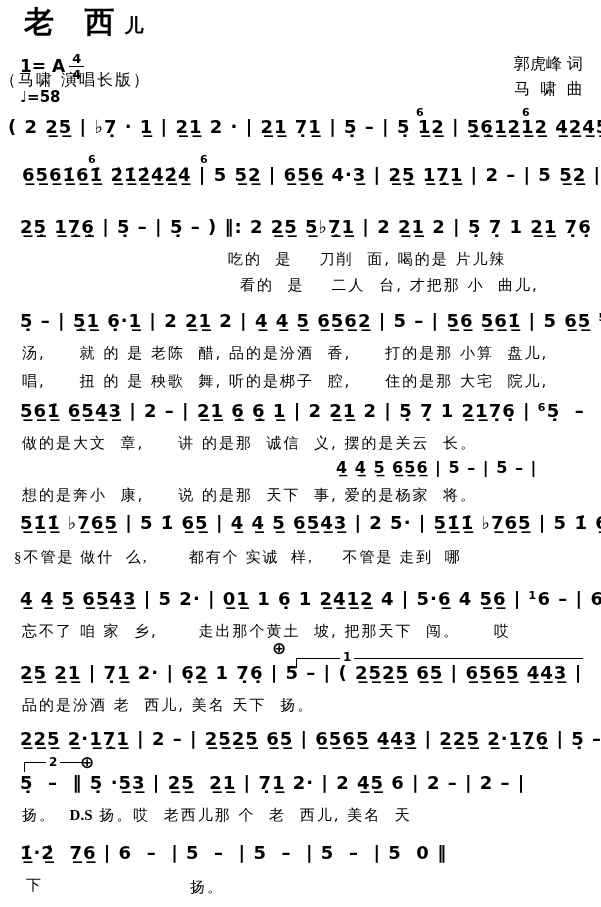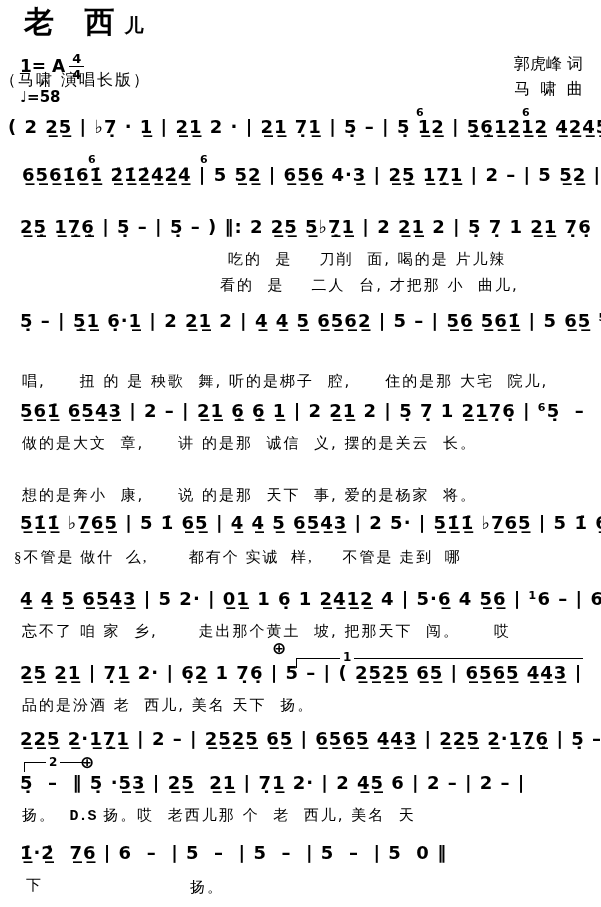--- a/index.html
+++ b/index.html
@@ -13,21 +13,21 @@
   .title .suffix{font-size:19px;letter-spacing:0;}
   .keysig{position:absolute;left:20px;top:52px;font-size:17px;font-weight:bold;white-space:pre;}
   .frac{display:inline-block;vertical-align:middle;text-align:center;font-size:13px;line-height:1.0;margin-left:4px;}
   .frac .top{display:block;border-bottom:1.5px solid #000;padding:0 3px 1px;}
   .frac .bot{display:block;padding-top:1px;}
   .tempo{position:absolute;left:20px;top:88px;font-size:15px;font-weight:bold;white-space:pre;}
   .subtitle{position:absolute;left:0;top:70px;width:100%;text-align:left;font-size:16px;letter-spacing:2px;white-space:pre;}
   .credits{position:absolute;right:18px;top:52px;font-size:16px;text-align:center;line-height:1.55;white-space:pre;}
   .notes{position:absolute;font-size:18px;font-weight:bold;letter-spacing:1px;white-space:pre;}
   .lyrics{position:absolute;font-size:15px;letter-spacing:2px;white-space:pre;}
-  .ds{font-weight:bold;font-family:Liberation Mono, monospace;letter-spacing:0;}
+  .ds{font-weight:bold;font-family:Liberation Serif, serif;letter-spacing:0;}
   .tuplet{position:absolute;font-size:11px;font-weight:bold;}
   .volta{position:absolute;border-top:1.5px solid #000;border-left:1.5px solid #000;height:9px;}
   .volta-label{position:absolute;font-size:12px;font-weight:bold;background:#fff;padding:0 3px;}
   .coda{position:absolute;font-size:17px;font-weight:bold;}
 </style>
 </head>
 <body>
 
 <div class="sheet">
 
@@ -44,27 +44,29 @@
   <div class="tuplet" style="left:416px;top:106px;">6</div>
   <div class="tuplet" style="left:522px;top:106px;">6</div>
   <div class="notes" style="left:8px;top:116px;">( 2 2̲5̲ | ♭7̣ · 1̲ | 2̲1̲ 2 · | 2̲1̲ 7̣1̲ | 5̣ – | 5̣ 1̲2̲ | 5̲̣6̲̣1̲2̲1̲2̲ 4̲2̲4̲5̲4̲5̲ |</div>
 
   <div class="tuplet" style="left:88px;top:153px;">6</div>
   <div class="tuplet" style="left:200px;top:153px;">6</div>
   <div class="notes" style="left:22px;top:164px;">6̲5̲6̲1̲̇6̲1̲̇ 2̲̇1̲̇2̲̇4̲̇2̲̇4̲̇ | 5 5̲2̲ | 6̲5̲6̲ 4·3̲ | 2̲5̲̣ 1̲7̲̣1̲ | 2 – | 5 5̲2̲ | 1̲̇6̲5̲ 4·3̲ |</div>
 
   <div class="notes" style="left:20px;top:216px;">2̲5̲̣ 1̲7̲̣6̲̣ | 5̣ – | 5̣ – ) ‖: 2 2̲5̲ 5̲♭7̲̣1̲ | 2 2̲1̲ 2 | 5̣ 7̣ 1 2̲1̲ 7̣6̣ |</div>
   <div class="lyrics" style="left:228px;top:250px;">吃的  是    刀削  面, 喝的是 片儿辣</div>
-  <div class="lyrics" style="left:220px;top:276px;">看的  是    二人  台, 才把那 小  曲儿,</div>
+  <div class="lyrics" style="left:240px;top:276px;">看的  是    二人  台, 才把那 小  曲儿,</div>
 
   <div class="notes" style="left:20px;top:310px;">5̣ – | 5̲̣1̲ 6̣·1̲ | 2 2̲1̲ 2 | 4̲ 4̲ 5̲ 6̲5̲6̲2̲ | 5 – | 5̲6̲ 5̲6̲1̲̇ | 5 6̲5̲ ⁵4 |</div>
+  <div class="lyrics" style="left:22px;top:344px;">汤,     就 的 是 老陈  醋, 品的是汾酒  香,     打的是那 小算  盘儿,</div>
   <div class="lyrics" style="left:22px;top:372px;">唱,     扭 的 是 秧歌  舞, 听的是梆子  腔,     住的是那 大宅  院儿,</div>
 
   <div class="notes" style="left:20px;top:400px;">5̲6̲1̲̇ 6̲5̲4̲3̲ | 2 – | 2̲1̲ 6̲̣ 6̲̣ 1̲ | 2 2̲1̲ 2 | 5̣ 7̣ 1 2̲1̲7̣6̣ | ⁶5̣  –  |</div>
   <div class="lyrics" style="left:22px;top:434px;">做的是大文  章,     讲 的是那  诚信  义, 摆的是关云  长。</div>
+  <div class="notes" style="left:336px;top:458px;font-size:16px;">4̲ 4̲ 5̲ 6̲5̲6̲ | 5 – | 5 – |</div>
   <div class="lyrics" style="left:22px;top:486px;">想的是奔小  康,     说 的是那  天下  事, 爱的是杨家  将。</div>
 
   <div class="notes" style="left:20px;top:512px;">5̲1̲̇1̲̇ ♭7̲6̲5̲ | 5 1̇ 6̲5̲ | 4̲ 4̲ 5̲ 6̲5̲4̲3̲ | 2 5· | 5̲1̲̇1̲̇ ♭7̲6̲5̲ | 5 1̇ 6̲5̲ |</div>
   <div class="lyrics" style="left:14px;top:548px;font-family:Liberation Serif, serif;">§不管是 做什  么,       都有个 实诚  样,     不管是 走到  哪</div>
 
   <div class="notes" style="left:20px;top:588px;">4̲ 4̲ 5̲ 6̲5̲4̲3̲ | 5 2· | 0̲1̲ 1 6̣ 1 2̲4̲1̲2̲ 4 | 5·6̲ 4 5̲6̲ | ¹6 – | 6 ·5̲3̲ |</div>
   <div class="lyrics" style="left:22px;top:622px;">忘不了 咱 家  乡,      走出那个黄土  坡, 把那天下  闯。     哎</div>
 
   <div class="coda" style="left:272px;top:638px;">⊕</div>
   <div class="volta" style="left:296px;top:658px;width:286px;"></div>

